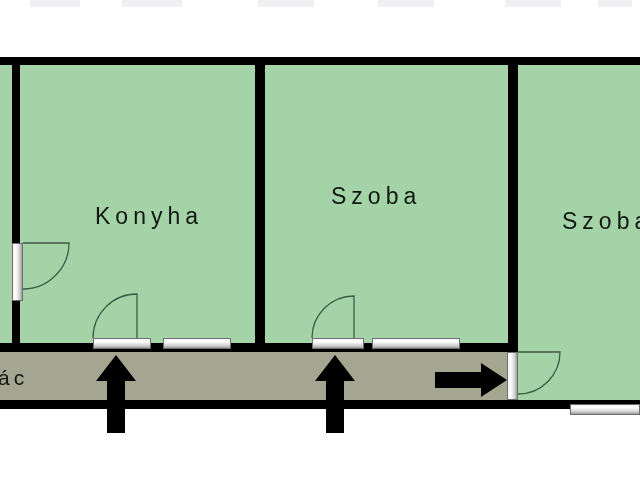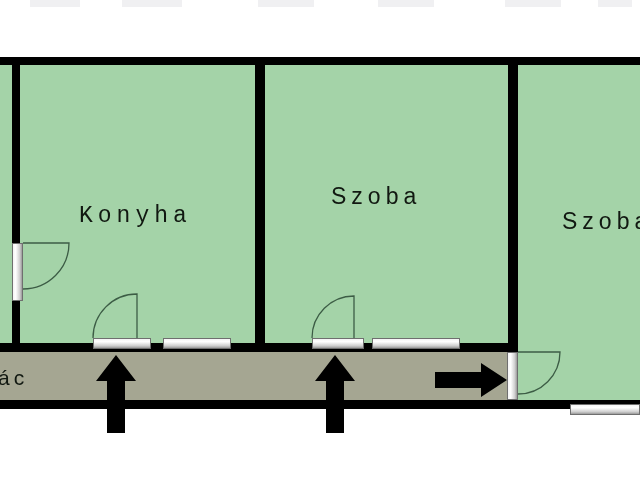--- a/index.html
+++ b/index.html
@@ -153,21 +153,21 @@
 
   <div class="opening-v" style="left:507px; top:352px; height:48px;"></div>
   <div class="swing" style="left:518px; top:352px;">
     <svg width="52" height="52" viewBox="0 0 52 52">
       <path d="M 0 0 L 42 0 A 42 42 0 0 1 0 42"></path>
     </svg>
   </div>
 
   <div class="opening-h" style="left:570px; top:404px; width:70px;"></div>
 
-  <div class="room-label" style="left:79px;  top:203px;font-family:Liberation Mono, monospace;">Konyha</div>
+  <div class="room-label" style="left:95px;  top:203px;">Konyha</div>
   <div class="room-label" style="left:331px; top:183px;">Szoba</div>
   <div class="room-label" style="left:562px; top:208px;">Szoba</div>
   <div class="corridor-label" style="left:-2px; top:366px;">ác</div>
 
   <div class="arrow" style="left:96px; top:355px;">
     <svg width="40" height="78" viewBox="0 0 40 78">
       <polygon points="20,0 40,26 29,26 29,78 11,78 11,26 0,26"></polygon>
     </svg>
   </div>
 

